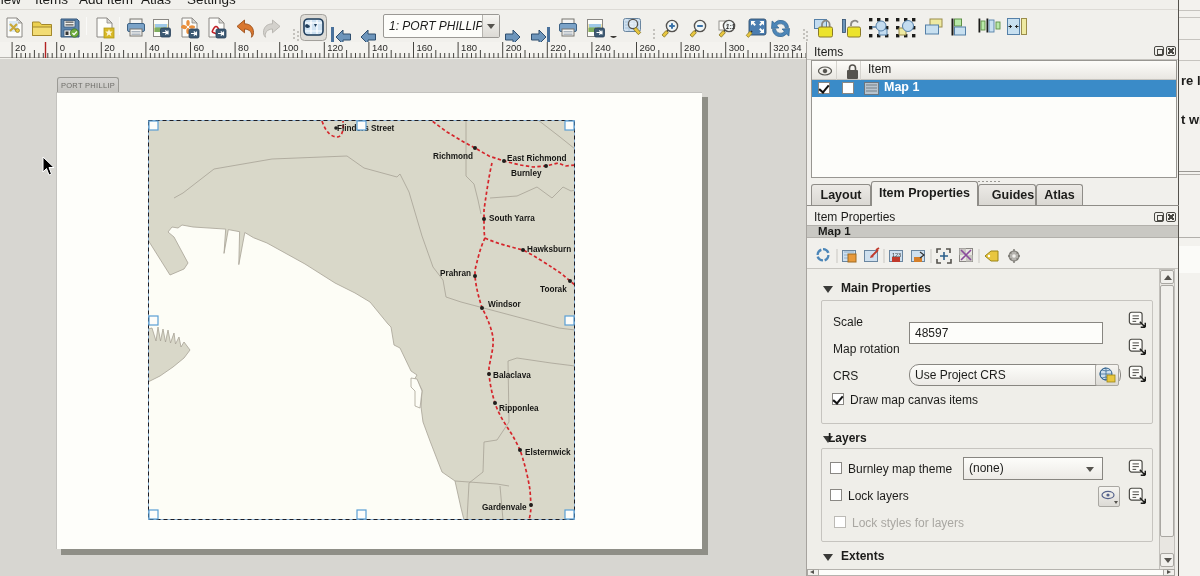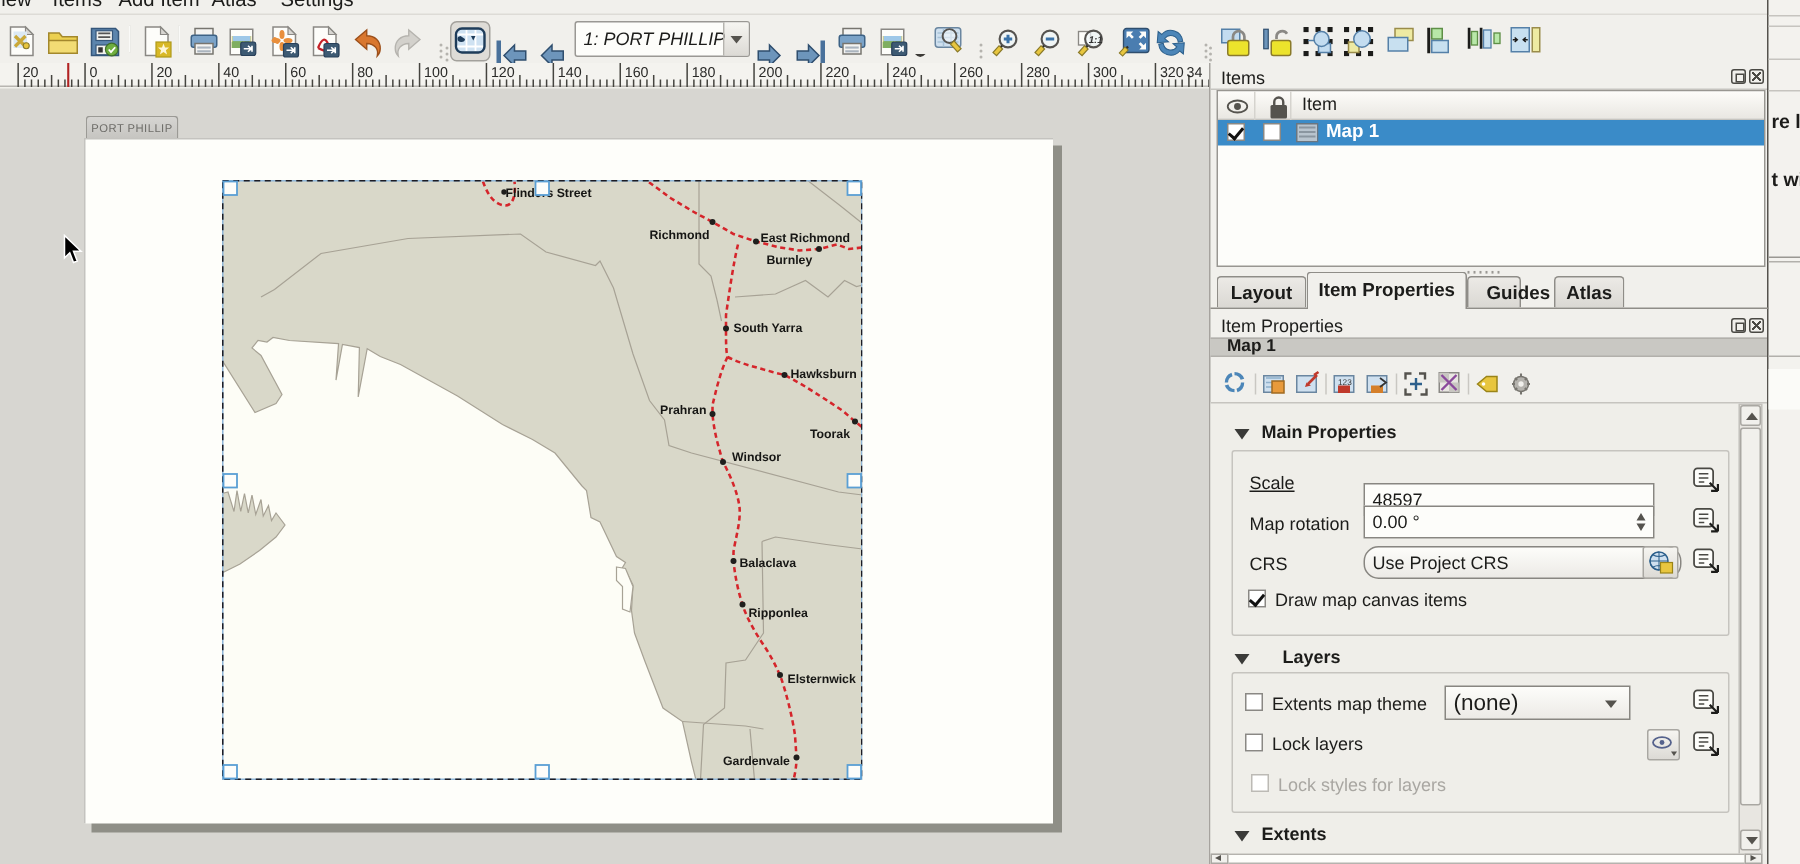--- a/index.html
+++ b/index.html
@@ -647,21 +647,21 @@
           <path d="M2,3 h11 M2,6 h11 M2,9 h11" stroke="#8a96a0" stroke-width="1.4"></path>
         </svg>
         <span style="position:absolute;left:72px;top:0px;font-size:12.5px;font-weight:bold;color:#fff;">Map 1</span>
       </div>
     </div>
     <div style="position:absolute;left:170px;top:138px;width:24px;height:3px;background-image:radial-gradient(circle,#9a9893 0.8px,transparent 1px);background-size:4px 3px;"></div>
 
     <div style="position:absolute;left:0;top:163px;width:372px;height:1px;background:#8f8d88;z-index:1;"></div>
     <div class="tab" style="left:4px;top:142px;width:60px;height:21px;line-height:20px;">Layout</div>
     <div class="tab tabactive" style="left:64px;top:139px;width:107px;height:25px;line-height:22px;border-bottom:none;">Item Properties</div>
-    <div class="tab" style="left:171px;top:142px;width:36px;height:21px;line-height:20px;padding-left:12px;">Guides</div>
+    <div class="tab" style="left:171px;top:142px;width:58px;height:21px;line-height:20px;padding-left:12px;">Guides</div>
     <div class="tab" style="left:229px;top:142px;width:47px;height:21px;line-height:20px;">Atlas</div>
 
     <div class="paneltitle" style="left:7px;top:168px;">Item Properties</div>
     <div class="dockbtn dockbtn2" style="left:347px;top:170px;"></div>
     <div class="dockbtn" style="left:359px;top:170px;"></div>
     <div style="position:absolute;left:0px;top:183px;width:372px;height:13px;background:#c9c8c3;border-top:1px solid #b2b0ab;border-bottom:1px solid #b2b0ab;"></div>
     <div style="position:absolute;left:11px;top:183px;font-size:11.5px;font-weight:bold;color:#1c1c1a;">Map 1</div>
 
     <svg width="230" height="20" style="position:absolute;left:8px;top:204px">
       <g transform="translate(0,1)">
@@ -711,47 +711,43 @@
         </g>
         <circle cx="7" cy="8" r="1.8" fill="#f1f0ec"></circle>
       </g>
     </svg>
 
     <div style="position:absolute;left:0;top:226px;width:372px;height:308px;background:#efeee9;border-top:1px solid #c6c4bf;"></div>
 
     <div class="tri" style="left:16px;top:244px;"></div>
     <div class="sechead" style="left:34px;top:239px;">Main Properties</div>
     <div class="gbox" style="left:14px;top:258px;width:332px;height:124px;"></div>
-    <div class="lbl" style="left:26px;top:273px;text-decoration:underline;">Scale</div>
+    <div class="lbl" style="left:26px;top:273px;">Scale</div>
     <div class="field" style="left:102px;top:268px;width:194px;height:22px;line-height:20px;margin-top:12px;">48597</div>
     <div class="lbl" style="left:26px;top:300px;">Map rotation</div>
-    <div class="field" style="left:102px;top:295px;width:194px;height:22px;line-height:20px;">0.00 °
-      <span class="arr" style="right:5px;top:4px;border-left:3.5px solid transparent;border-right:3.5px solid transparent;border-bottom:5px solid #55534e;"></span>
-      <span class="arr" style="right:5px;bottom:4px;border-left:3.5px solid transparent;border-right:3.5px solid transparent;border-top:5px solid #55534e;"></span>
-    </div>
     <div class="lbl" style="left:26px;top:327px;">CRS</div>
     <div class="field" style="left:102px;top:322px;width:212px;height:22px;line-height:20px;background:linear-gradient(#fdfdfa,#eceae6);border-radius:10px;">Use Project CRS
       <span class="arr" style="right:8px;top:8px;border-left:4px solid transparent;border-right:4px solid transparent;border-top:5px solid #55534e;"></span>
     </div>
     <div style="position:absolute;left:288px;top:322px;width:24px;height:22px;background:linear-gradient(#f6f5f1,#dcdad5);border:1px solid #a9a7a2;border-radius:2px;">
       <svg width="18" height="18" style="position:absolute;left:2px;top:1px">
         <circle cx="8" cy="8" r="6" fill="#cfe0ef" stroke="#2d608c" stroke-width="1"></circle>
         <path d="M8,2 a6,6 0 0 0 0,12 M4,4 q4,2 8,0 M4,12 q4,-2 8,0 M2,8 h12 M8,2 v12" stroke="#2d608c" stroke-width="0.7" fill="none"></path>
         <rect x="9" y="9" width="8" height="7" fill="#e8c63f" stroke="#9a8418" stroke-width="0.8"></rect>
       </svg>
     </div>
     <span class="cb check" style="left:25px;top:351px;"></span>
     <div class="lbl" style="left:43px;top:351px;">Draw map canvas items</div>
 
     <div class="tri" style="left:16px;top:394px;"></div>
-    <div class="sechead" style="left:48px;top:389px;">Layers</div>
+    <div class="sechead" style="left:21px;top:389px;">Layers</div>
     <div class="gbox" style="left:14px;top:406px;width:332px;height:94px;"></div>
     <span class="cb" style="left:23px;top:420px;"></span>
-    <div class="lbl" style="left:41px;top:420px;">Extents map theme</div>
-    <div class="field" style="left:156px;top:415px;width:124px;height:23px;line-height:21px;background:linear-gradient(#fdfdfa,#eceae6);font-size:15px;">(none)
+    <div class="lbl" style="left:41px;top:420px;">Burnley map theme</div>
+    <div class="field" style="left:156px;top:415px;width:140px;height:23px;line-height:21px;background:linear-gradient(#fdfdfa,#eceae6);font-size:12px;">(none)
       <span class="arr" style="right:8px;top:9px;border-left:4px solid transparent;border-right:4px solid transparent;border-top:5px solid #55534e;"></span>
     </div>
     <span class="cb" style="left:23px;top:447px;"></span>
     <div class="lbl" style="left:41px;top:447px;">Lock layers</div>
     <div style="position:absolute;left:291px;top:444px;width:22px;height:21px;background:linear-gradient(#f6f5f1,#dcdad5);border:1px solid #a9a7a2;border-radius:2px;">
       <svg width="16" height="12" style="position:absolute;left:2px;top:3px">
         <ellipse cx="7" cy="5" rx="6" ry="3.6" fill="none" stroke="#55628c" stroke-width="1.2"></ellipse>
         <circle cx="7" cy="5" r="1.6" fill="#55628c"></circle>
       </svg>
       <span class="arr" style="right:1px;bottom:2px;border-left:2.5px solid transparent;border-right:2.5px solid transparent;border-top:3px solid #55534e;"></span>

